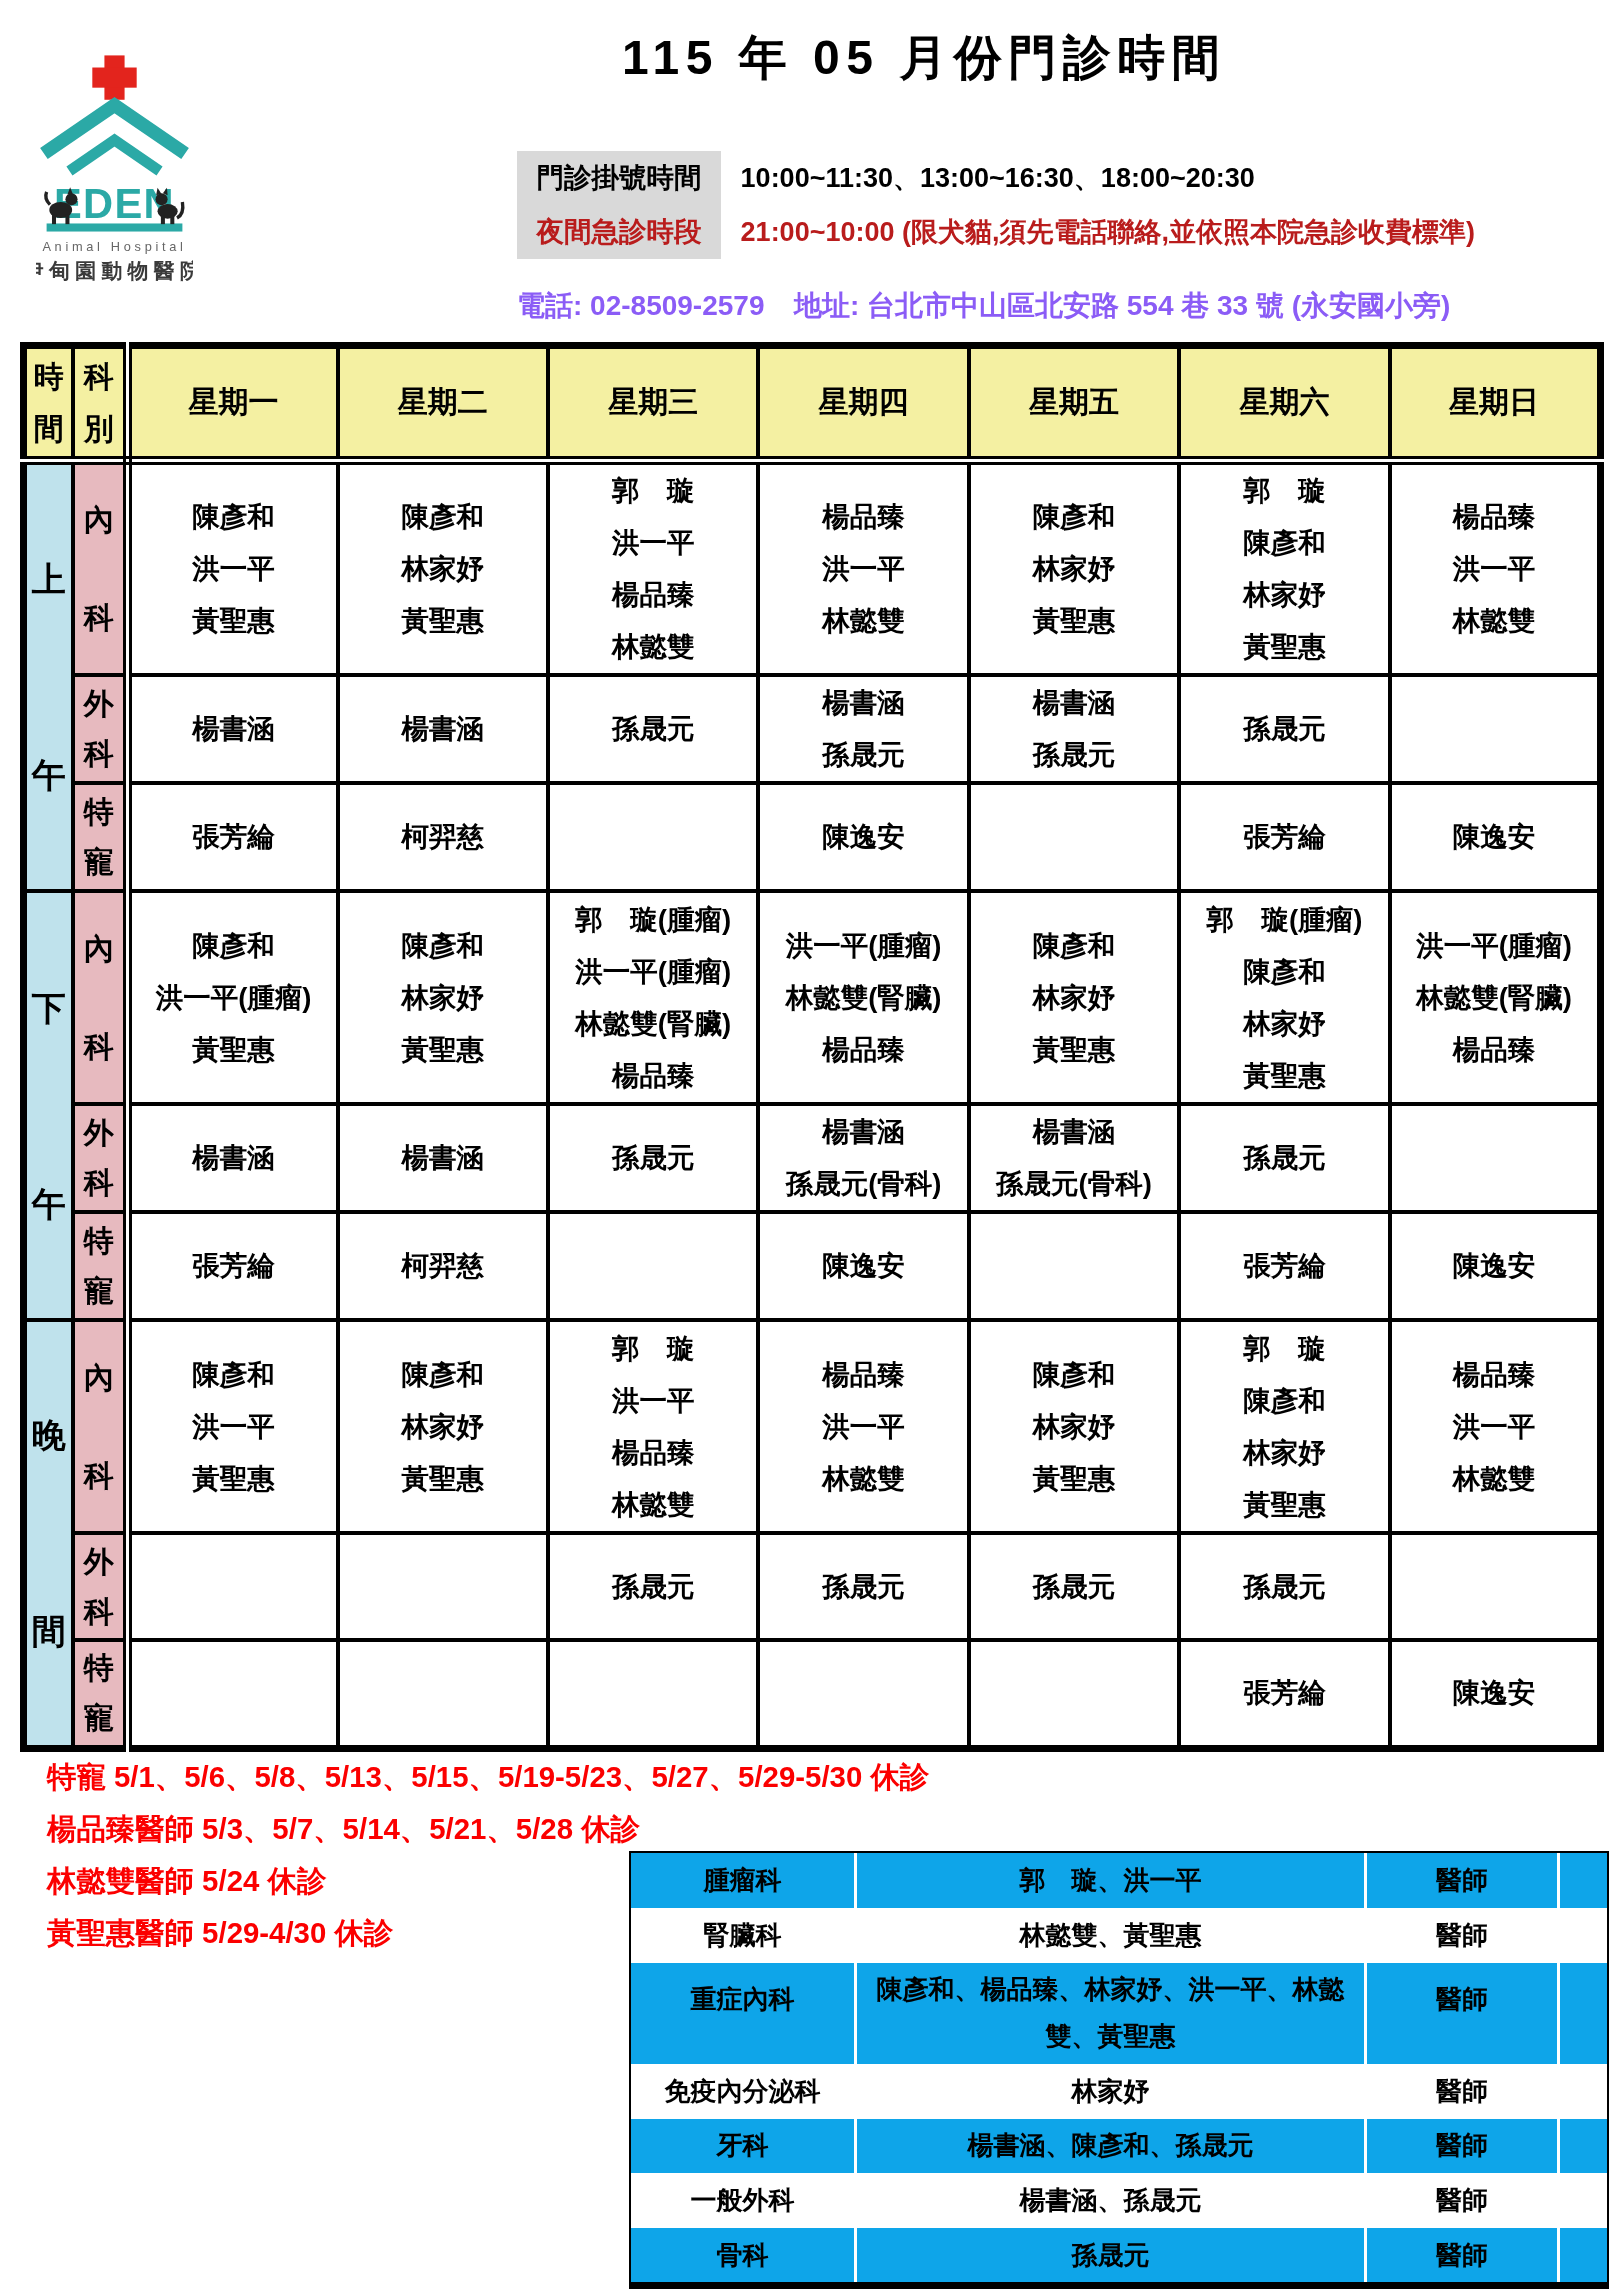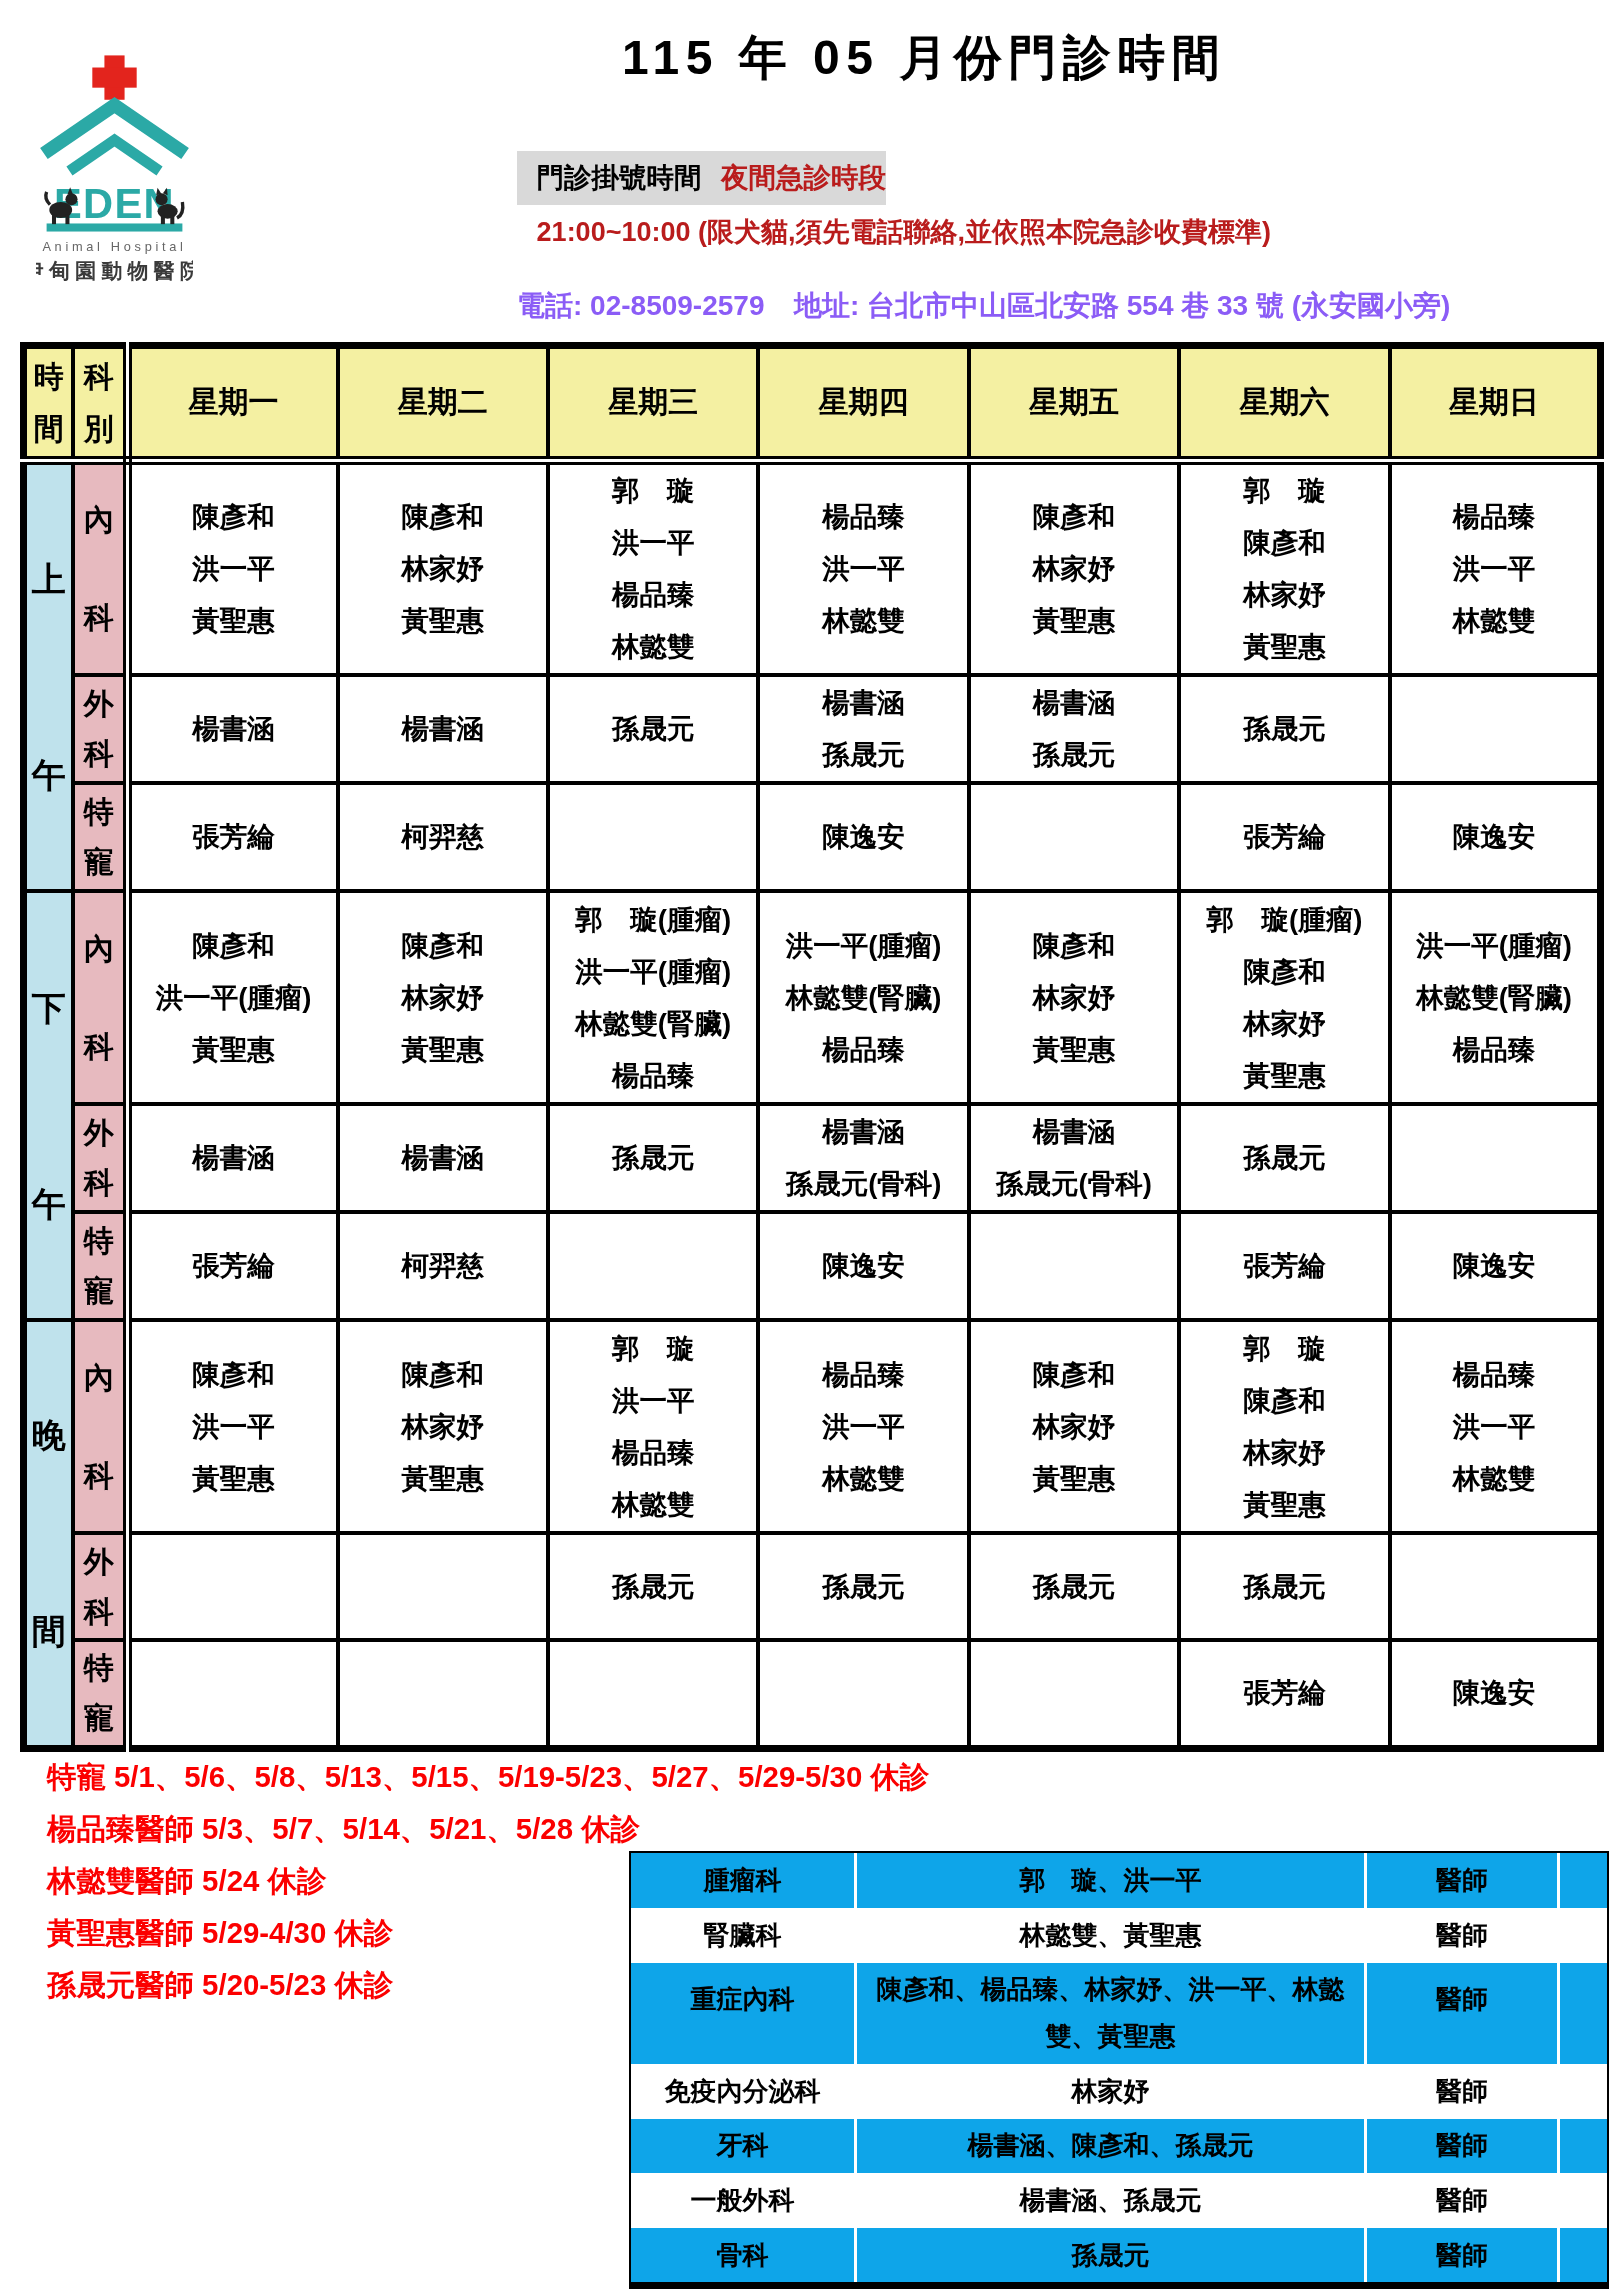--- a/index.html
+++ b/index.html
@@ -90,20 +90,21 @@
       </g>
       <text x="115" y="305" text-anchor="middle" font-family="Liberation Sans, sans-serif" font-size="19" letter-spacing="5.5" fill="#666">Animal Hospital</text>
       <text x="115" y="345" text-anchor="middle" font-family="Liberation Sans, sans-serif" font-size="31" font-weight="bold" letter-spacing="8" fill="#3A3A3A">伊甸園動物醫院</text>
     </svg>
   </div>
 
   <div class="title">115 年 05 月份門診時間</div>
 
   <div class="info">
     <div class="lab">門診掛號時間</div>
+    <div class="val">10:00~11:30、13:00~16:30、18:00~20:30</div>
     <div class="lab red">夜間急診時段</div>
     <div class="val red">21:00~10:00 (限犬貓,須先電話聯絡,並依照本院急診收費標準)</div>
   </div>
 
   <div class="contact">
     <span>電話: 02-8509-2579</span><span>地址: 台北市中山區北安路 554 巷 33 號 (永安國小旁)</span>
   </div>
 
   <table class="sched">
     <colgroup>
@@ -278,21 +279,20 @@
       <td class="nc">陳逸安</td>
     </tr>
     </tbody>
   </table>
 
   <div class="notes">
     <div>特寵  5/1、5/6、5/8、5/13、5/15、5/19-5/23、5/27、5/29-5/30  休診</div>
     <div>楊品臻醫師  5/3、5/7、5/14、5/21、5/28  休診</div>
     <div>林懿雙醫師  5/24  休診</div>
     <div>黃聖惠醫師  5/29-4/30  休診</div>
-    <div>孫晟元醫師  5/20-5/23  休診</div>
   </div>
 
   <div class="dtwrap">
     <table class="dt">
       <colgroup>
           <col style="width:226px">
           <col style="width:510px">
           <col style="width:193px">
           <col style="width:47px">
         </colgroup>

